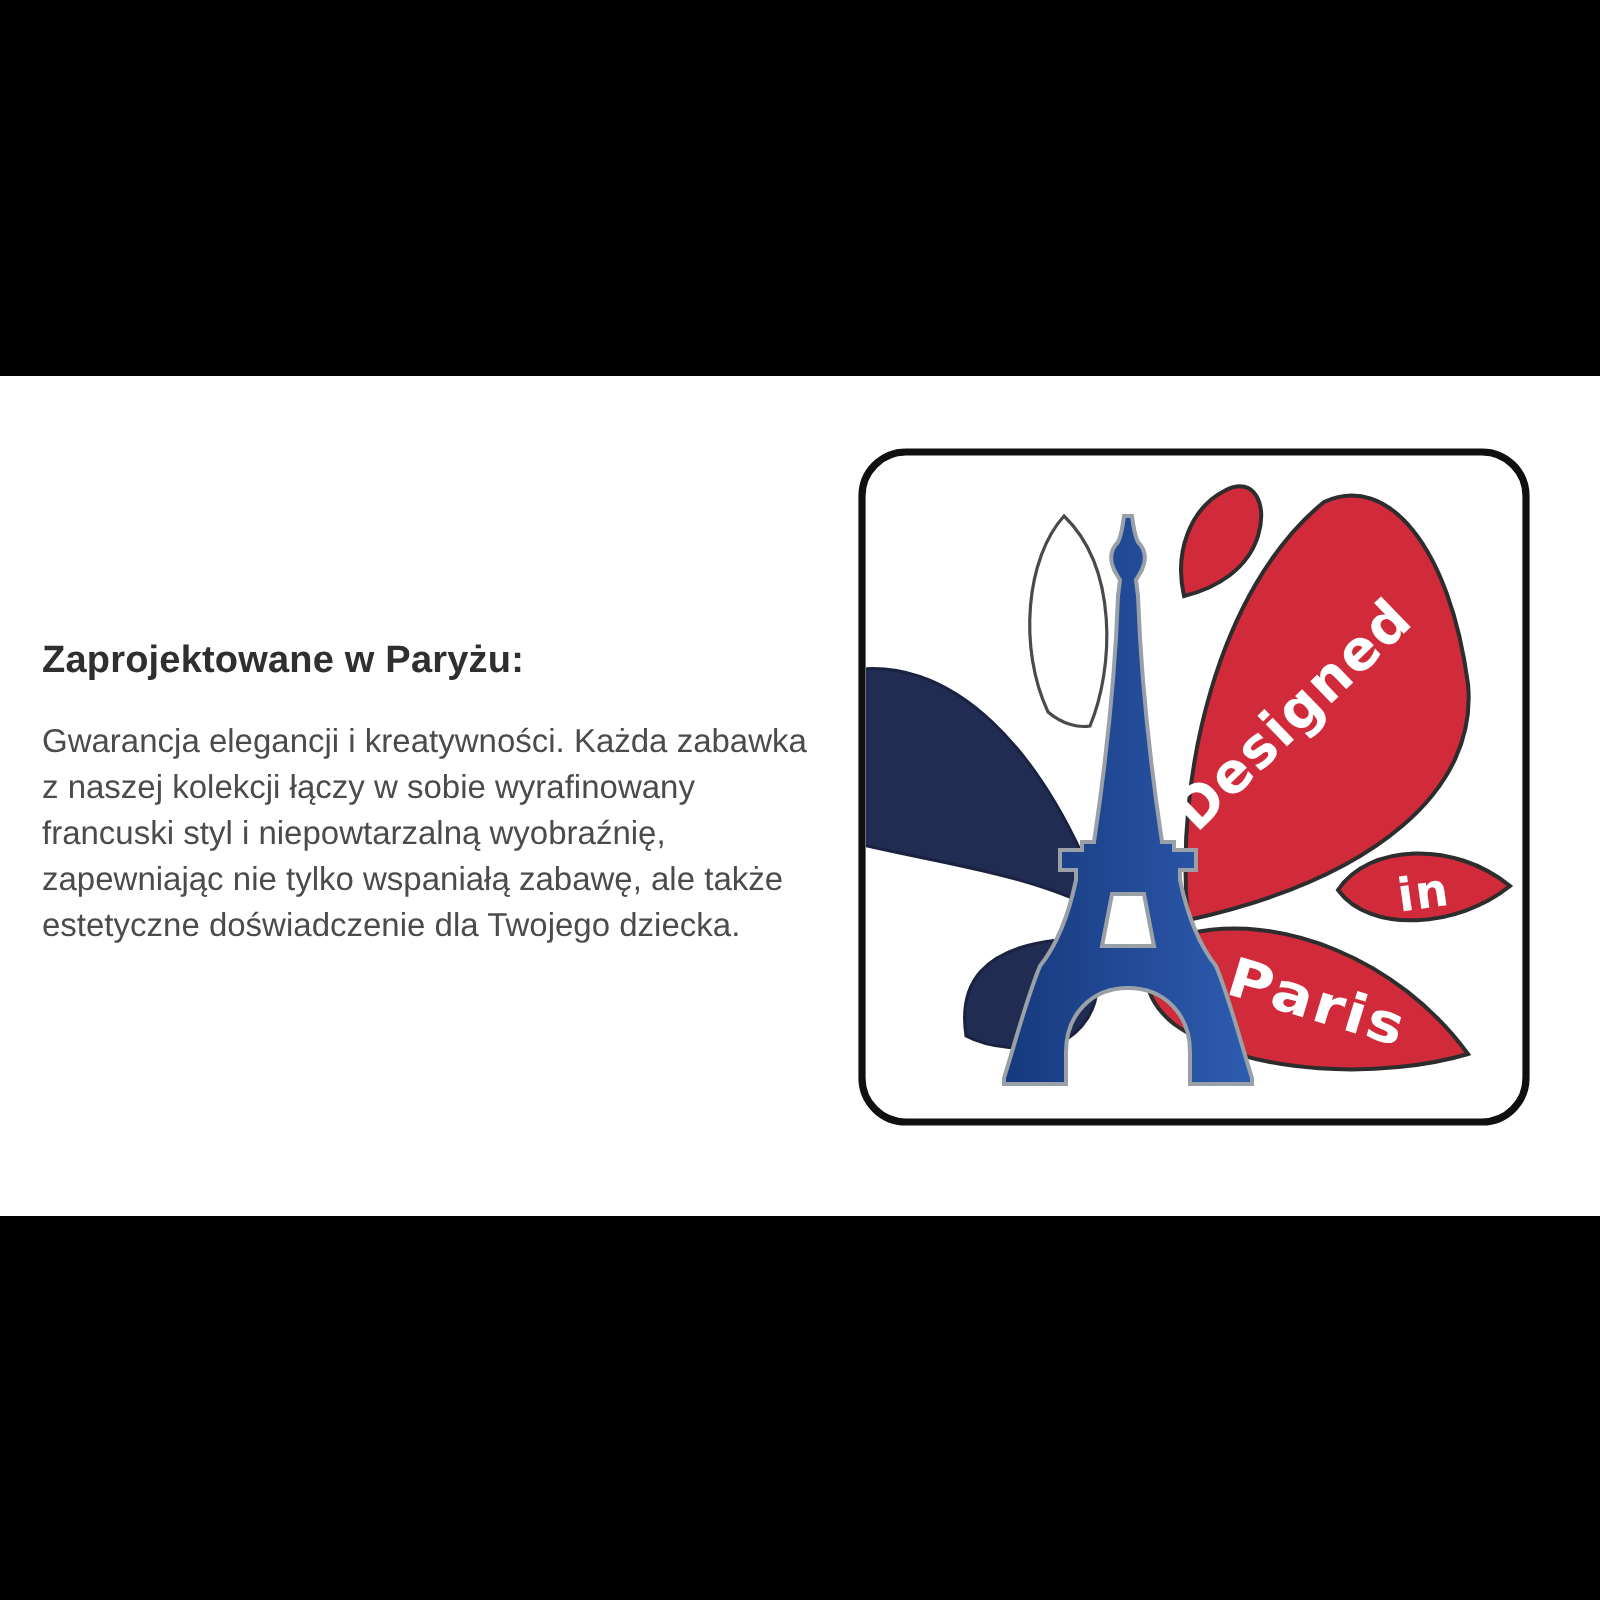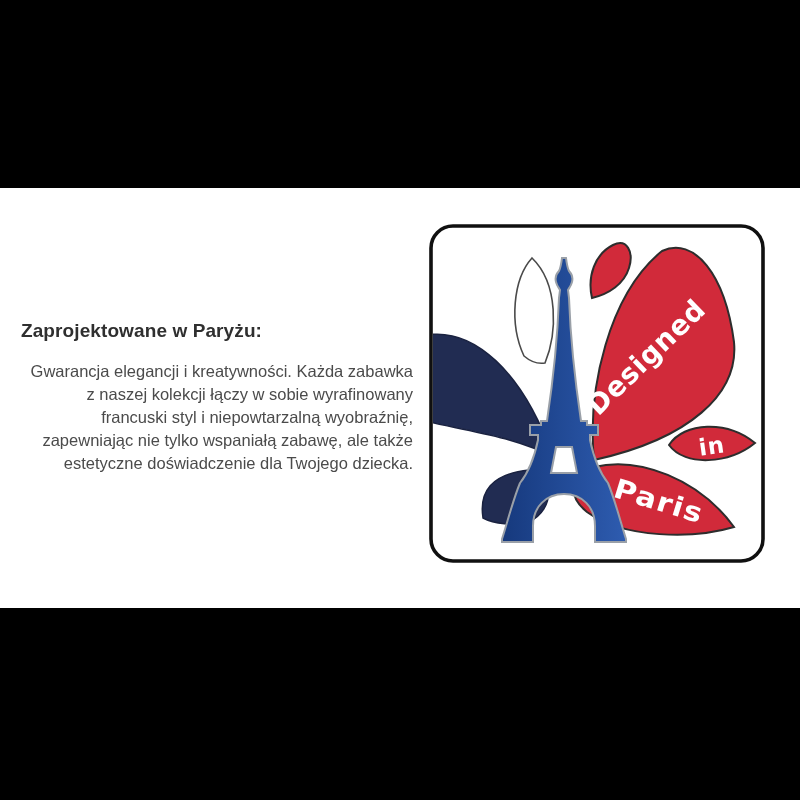--- a/index.html
+++ b/index.html
@@ -45,21 +45,20 @@
     line-height: 24px;
     font-weight: 700;
     color: #2f2f2f;
     letter-spacing: 0.1px;
   }
   .article p {
     margin: 0;
     font-size: 16.5px;
     line-height: 23px;
     color: #4b4b4b;
-    text-align: right;
   }
   .badge-wrap {
     position: absolute;
     left: 429px;
     top: 36px;   
     width: 336px;
     height: 339px;
   }
   .badge-wrap svg { display: block; }
   .badge-word {

